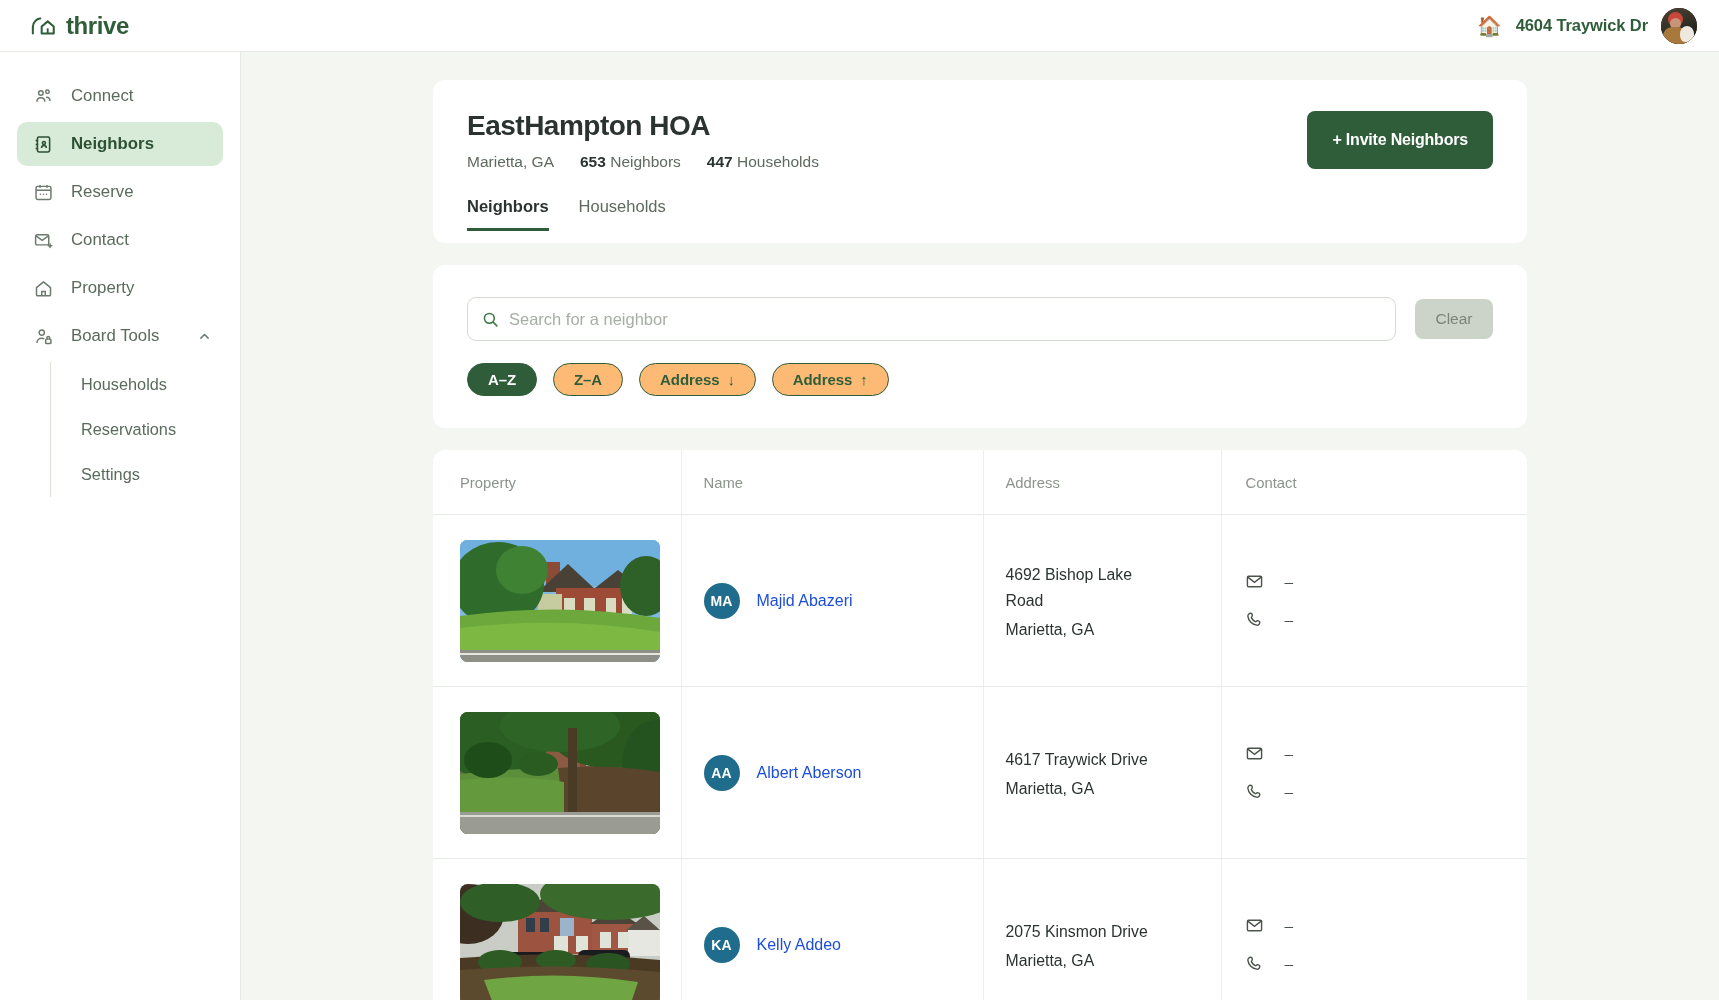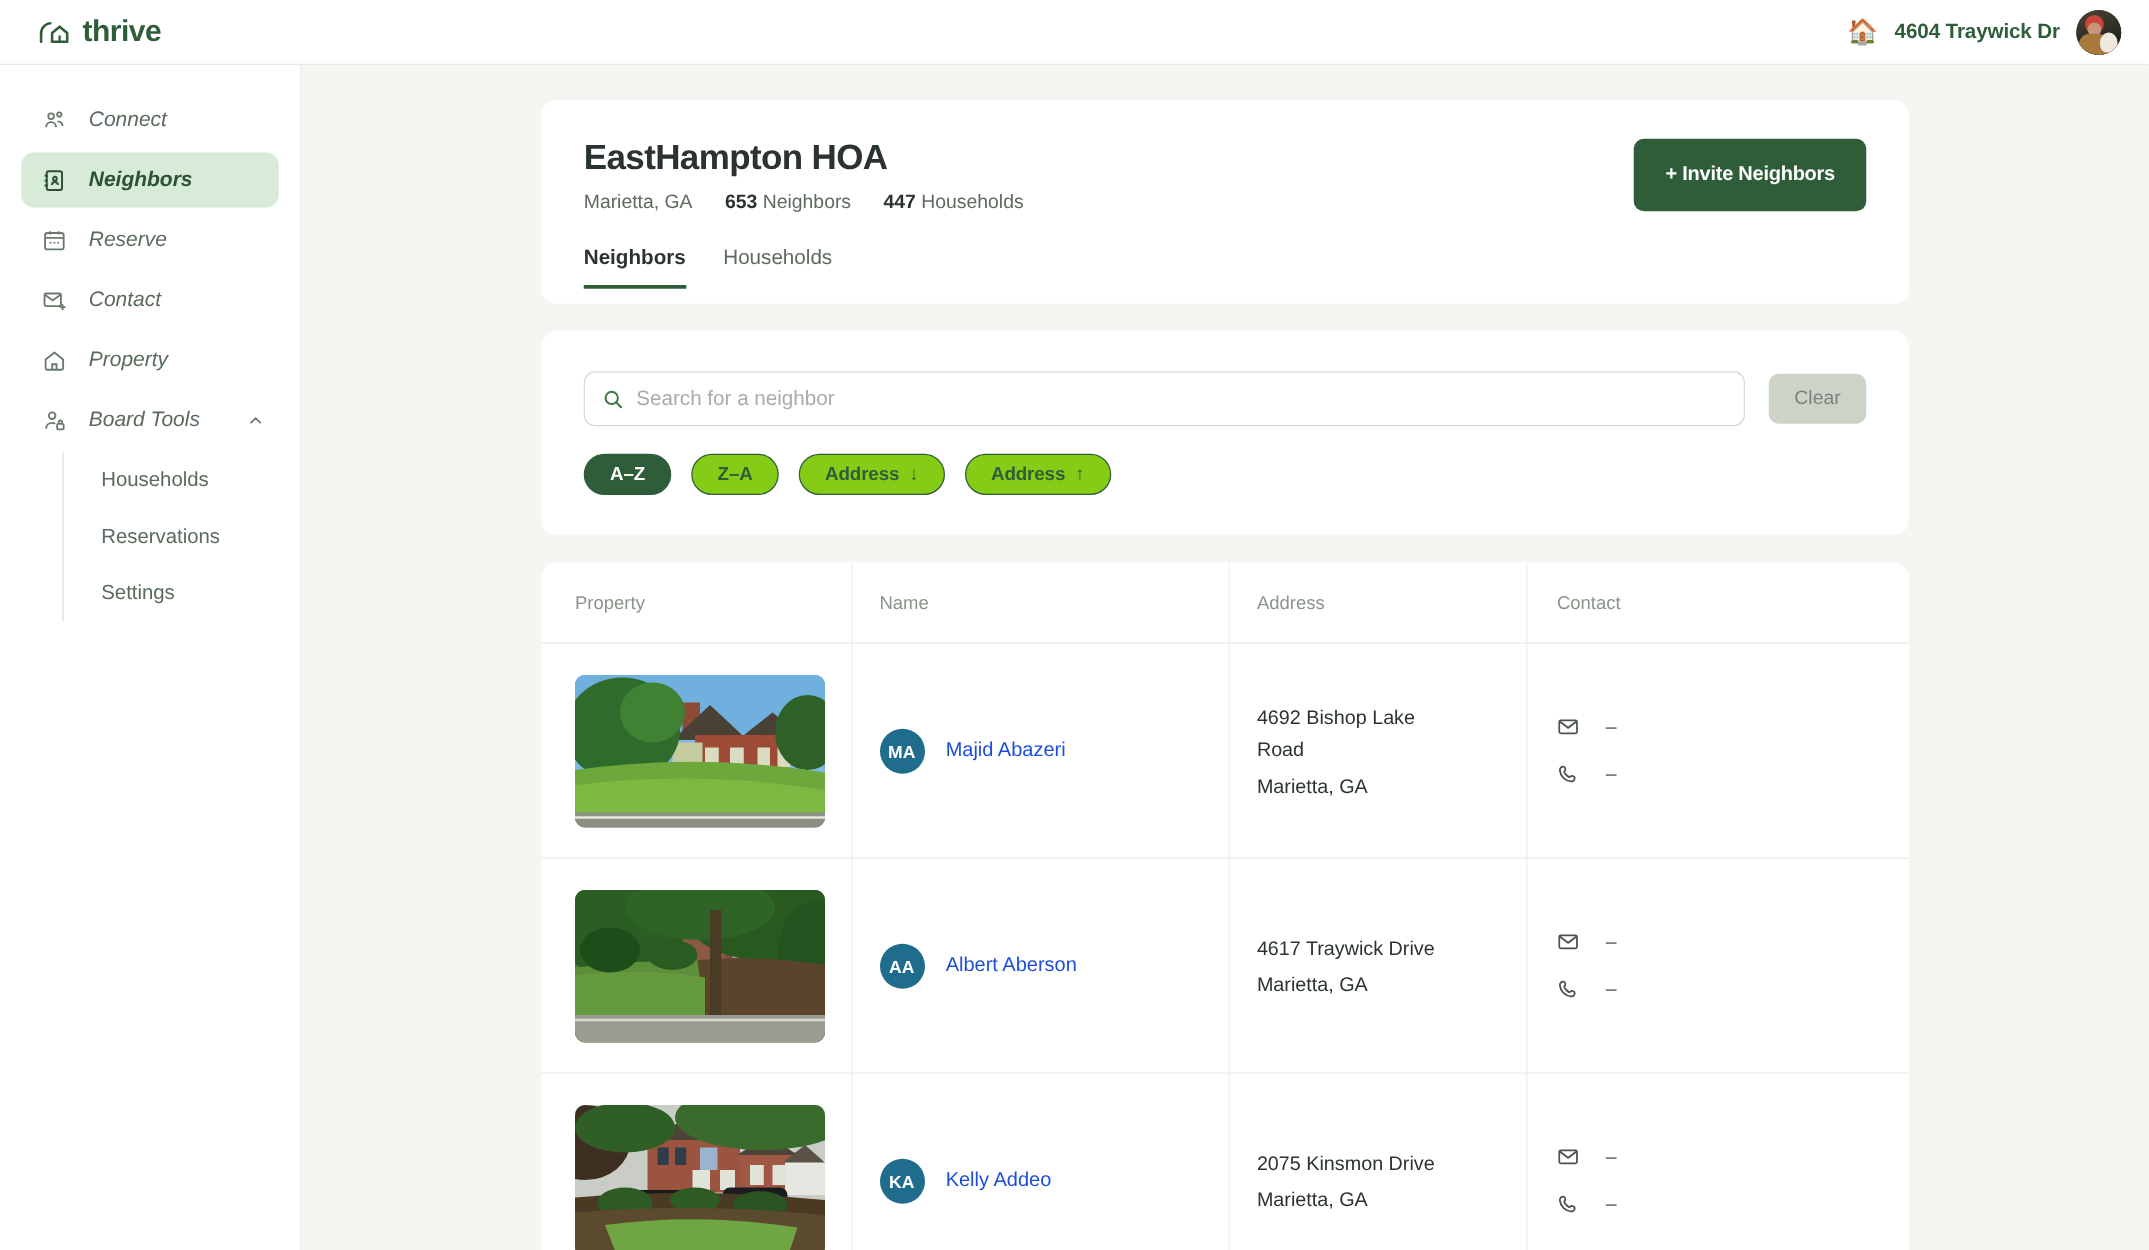--- a/index.html
+++ b/index.html
@@ -88,21 +88,21 @@
     cursor: pointer;
     color: #5a6b5c;
     font-size: 16.8px;
   }
   .nav-item.active {
     background: #d8ead8;
     color: #2d5233;
     font-weight: 700;
   }
   .nav-icon { width: 21px; height: 21px; flex: none; display:block; }
-  .nav-label { white-space: nowrap; font-style: italic; }
+  .nav-label { white-space: nowrap; }
   .beta-badge {
     background: #d8ead8;
     color: #3d7a43;
     font-size: 10.5px;
     font-weight: 700;
     letter-spacing: 0.7px;
     padding: 3px 9px;
     border-radius: 10px;
     margin-left: 6px;
   }
@@ -233,21 +233,21 @@
     color: #7b847a;
     border: none;
     border-radius: 8px;
     font-size: 15.5px;
     font-family: inherit;
     cursor: pointer;
   }
   .chips { display: flex; gap: 16px; margin-top: 22px; }
   .chip {
     border: 1.6px solid #2f5d3a;
-    background: #84cc16;
+    background: #fdba74;
     color: #2f5d3a;
     border-radius: 20px;
     height: 33px;
     padding: 0 20px;
     font-size: 15px;
     font-weight: 700;
     font-family: inherit;
     cursor: pointer;
     display: inline-flex;
     align-items: center;

